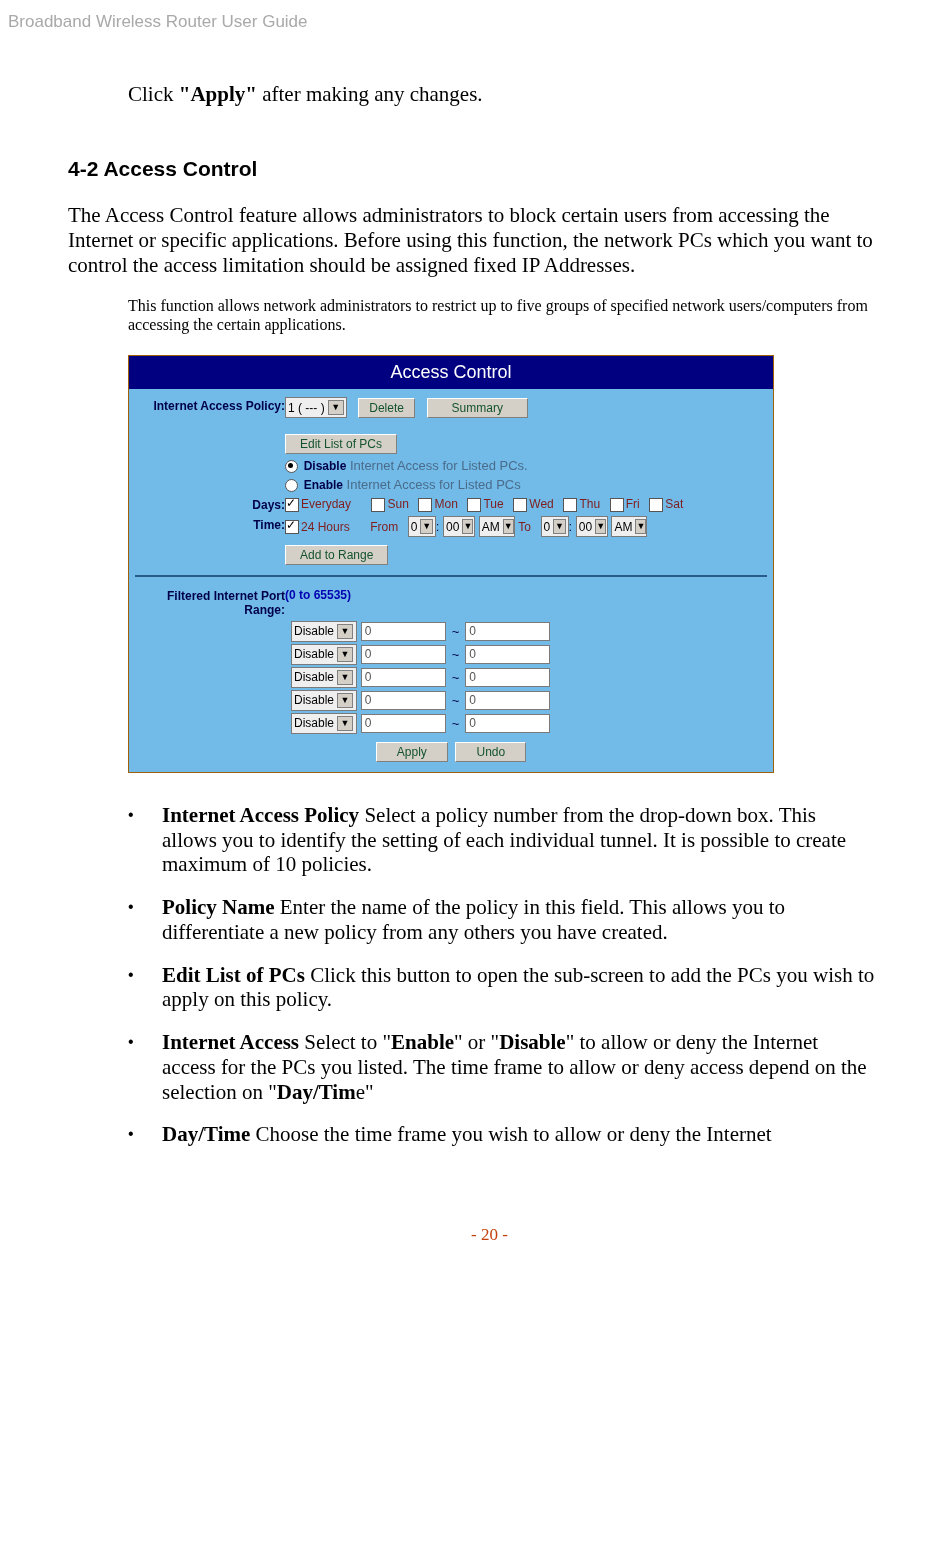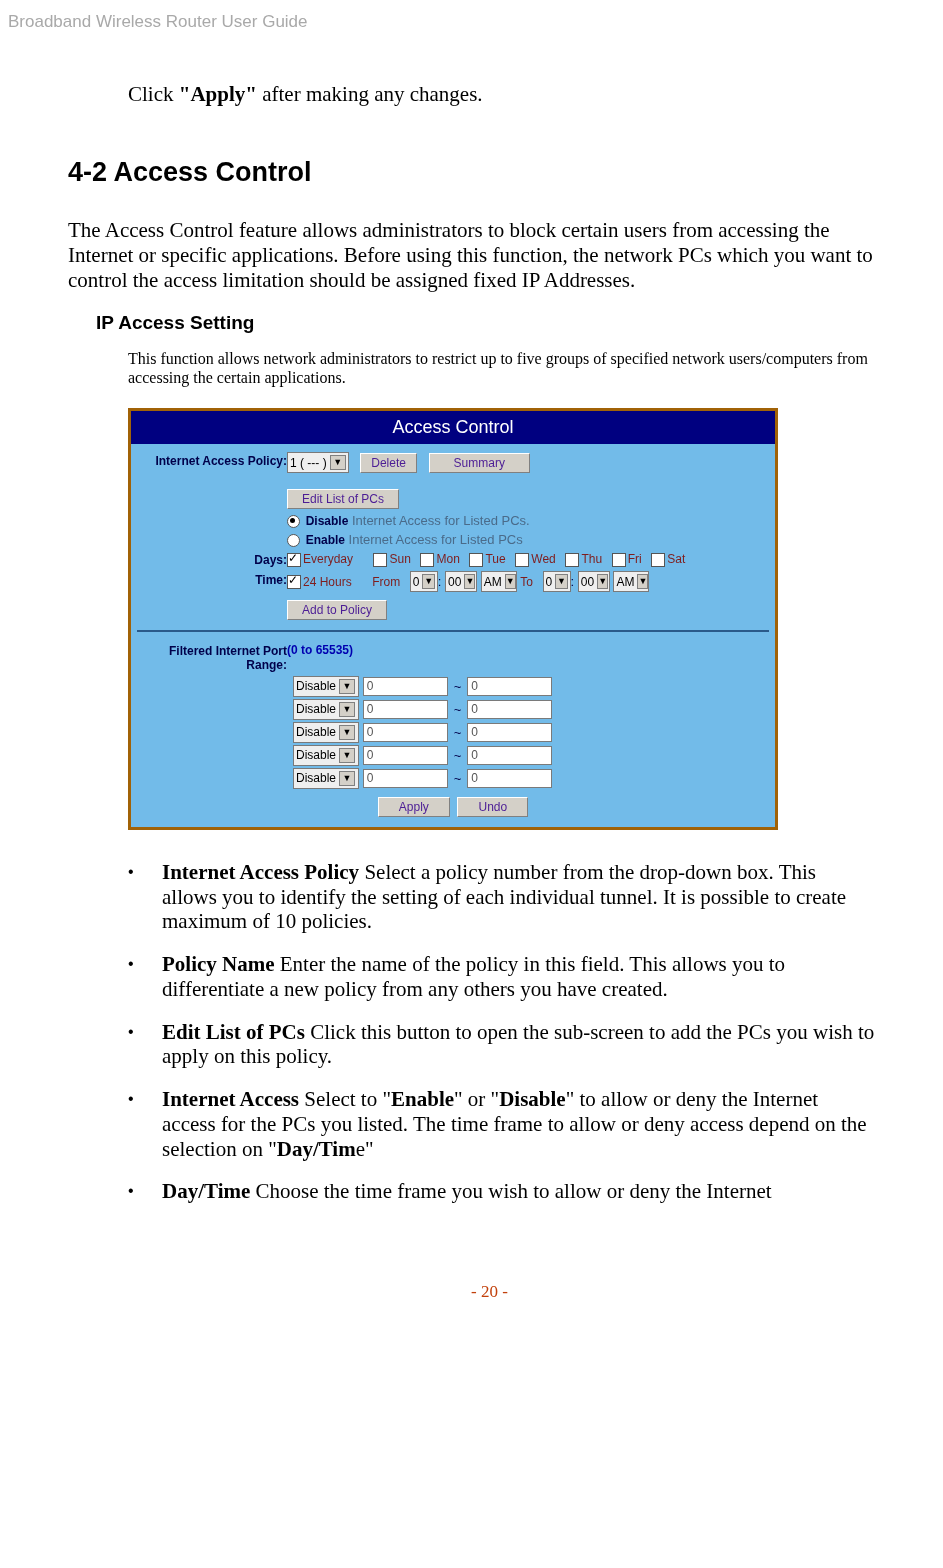--- a/index.html
+++ b/index.html
@@ -21,22 +21,22 @@
     padding: 50px 68px 0 68px;
   }
   .indent1 { margin-left: 60px; }
   .apply-line {
     font-size: 21px;
     margin-bottom: 50px;
   }
   .section-heading {
     font-family: Arial, Helvetica, sans-serif;
     font-weight: bold;
-    font-size: 27px;
-    margin-bottom: 30px;
+    font-size: 21px;
+    margin-bottom: 22px;
   }
   .body-para {
     font-size: 21px;
     line-height: 1.18;
     margin-bottom: 20px;
   }
   .sub-heading {
     font-family: Arial, Helvetica, sans-serif;
     font-weight: bold;
     font-size: 19px;
@@ -45,21 +45,21 @@
   }
   .sub-para {
     font-size: 16px;
     margin-left: 60px;
     margin-bottom: 20px;
     line-height: 1.18;
   }
   .screenshot {
     margin-left: 60px;
     width: 644px;
-    border: 3px solid #a16207;
+    border: 1px solid #a16207;
     background: #72bbe9;
     font-family: Arial, Helvetica, sans-serif;
     font-size: 13px;
     margin-bottom: 30px;
   }
   .ss-title {
     background: #000080;
     color: #fff;
     text-align: center;
     font-size: 18px;
@@ -96,21 +96,21 @@
     font-size:9px;
     line-height:13px;
   }
   .ss-btn {
     background: #d4d0c8;
     border: 1px solid #808080;
     border-top-color:#fff; border-left-color:#fff;
     font-size: 12px;
     padding: 2px 10px;
     display: inline-block;
-    color:#4c1d95;
+    color:#14532d;
   }
   .ss-input {
     background: #fff;
     border: 1px solid #7a7a7a;
     height: 17px;
     display: inline-block;
   }
   .ss-chk {
     width:12px;height:12px;border:1px solid #555;background:#fff;display:inline-block;vertical-align:middle;margin-right:2px;position:relative;
   }
@@ -154,21 +154,20 @@
 <div class="content">
 
   <div class="apply-line indent1">
     <span>Click </span><b>"Apply"</b><span> after making any changes.</span>
   </div>
 
   <div class="section-heading">4-2 Access Control</div>
 
   <div class="body-para">The Access Control feature allows administrators to block certain users from accessing the Internet or specific applications. Before using this function, the network PCs which you want to control the access limitation should be assigned fixed IP Addresses.</div>
 
-  <div class="sub-heading">IP Access Setting</div>
 
   <div class="sub-para">This function allows network administrators to restrict up to five groups of specified network users/computers from accessing the certain applications.</div>
 
   <div class="screenshot">
     <div class="ss-title">Access Control</div>
     <div class="ss-body">
 
       <div class="ss-row">
         <div class="ss-label">Internet Access Policy:</div>
         <div class="ss-cell">
@@ -251,21 +250,21 @@
           <span class="ss-select" style="width:30px;">
               <span>AM</span>
               <span class="arrow">▼</span>
             </span>
         </div>
       </div>
 
       <div class="ss-row">
           <div class="ss-label"></div>
           <div class="ss-cell">
-        <span class="ss-btn" style="padding:2px 14px;margin-top:4px;">Add to Policy</span>
+        <span class="ss-btn" style="padding:2px 14px;margin-top:4px;">Add to Range</span>
       </div>
         </div>
 
       <div class="divider"></div>
 
       <div class="ss-row">
         <div class="ss-label">Filtered Internet Port Range:</div>
         <div class="ss-cell">
           <b style="color:#0000b0;font-size:12px;">(0 to 65535)</b>
         </div>

